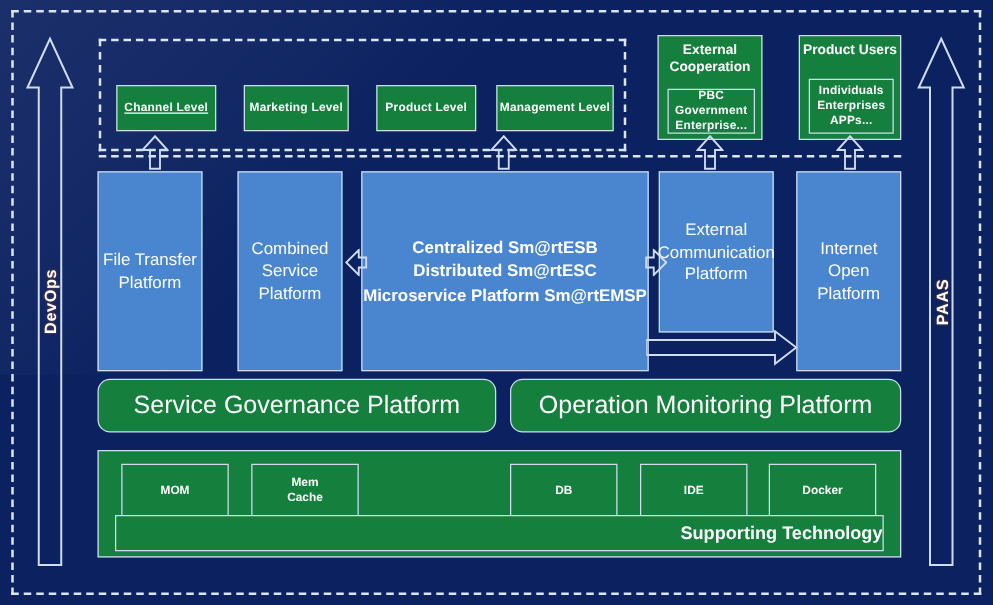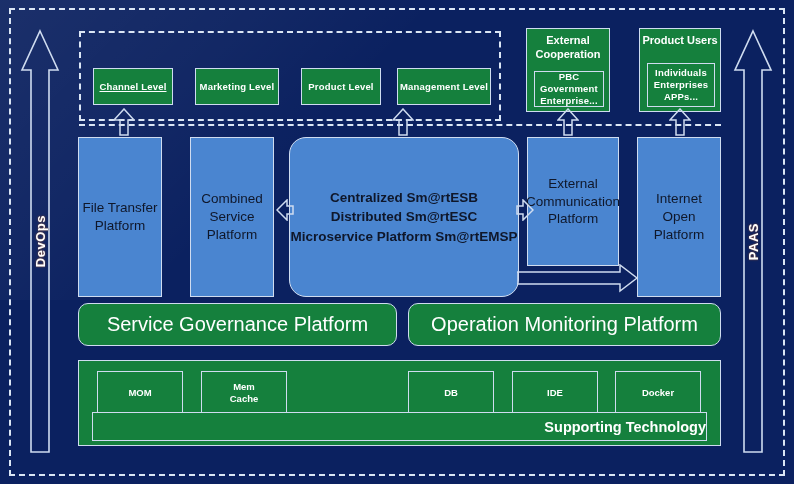--- a/index.html
+++ b/index.html
@@ -29,21 +29,21 @@
     display:flex;align-items:center;justify-content:center;
     text-align:center;
   }
   .navy-box{
     background:#15803d;
     border:1.5px solid #cfdcf0;
   }
   .blue-box{
     background:#4a85d0;
     border:1.5px solid #cfdcf0;
-    color:#0f172a;
+    color:#ffffff;
   }
   .dashed-box{
     border:2px dashed #dbe6f5;
     background:transparent;
   }
   .lbl-small{ font-size:9.5px; font-weight:bold; letter-spacing:.2px; line-height:1.25; }
   .lbl-mid{ font-size:11px; font-weight:bold; line-height:1.3; }
   .lbl-plat{ font-size:13.5px; font-weight:400; line-height:1.33; }
   .lbl-center{ font-size:13.5px; font-weight:bold; line-height:1.42; }
   .lbl-bar{ font-size:20px; font-weight:normal;border-radius:10px; }
@@ -152,21 +152,21 @@
   </div>
 
   <div class="box blue-box lbl-plat" style="left:78px;top:137px;width:84px;height:160px;">
     <span>File Transfer Platform</span>
   </div>
 
   <div class="box blue-box lbl-plat" style="left:190px;top:137px;width:84px;height:160px;">
     <span>Combined Service Platform</span>
   </div>
 
-  <div class="box blue-box" style="left:289px;top:137px;width:230px;height:160px;flex-direction:column;border-radius:17px;">
+  <div class="box blue-box" style="left:289px;top:137px;width:230px;height:160px;flex-direction:column;">
     <div class="lbl-center">Centralized Sm@rtESB</div>
     <div class="lbl-center">Distributed Sm@rtESC</div>
     <div class="lbl-center">Microservice Platform Sm@rtEMSP</div>
   </div>
 
   <div class="box blue-box lbl-plat" style="left:527px;top:137px;width:92px;height:129px;">
     <span>External Communication Platform</span>
   </div>
 
   <div class="box blue-box lbl-plat" style="left:637px;top:137px;width:84px;height:160px;">

